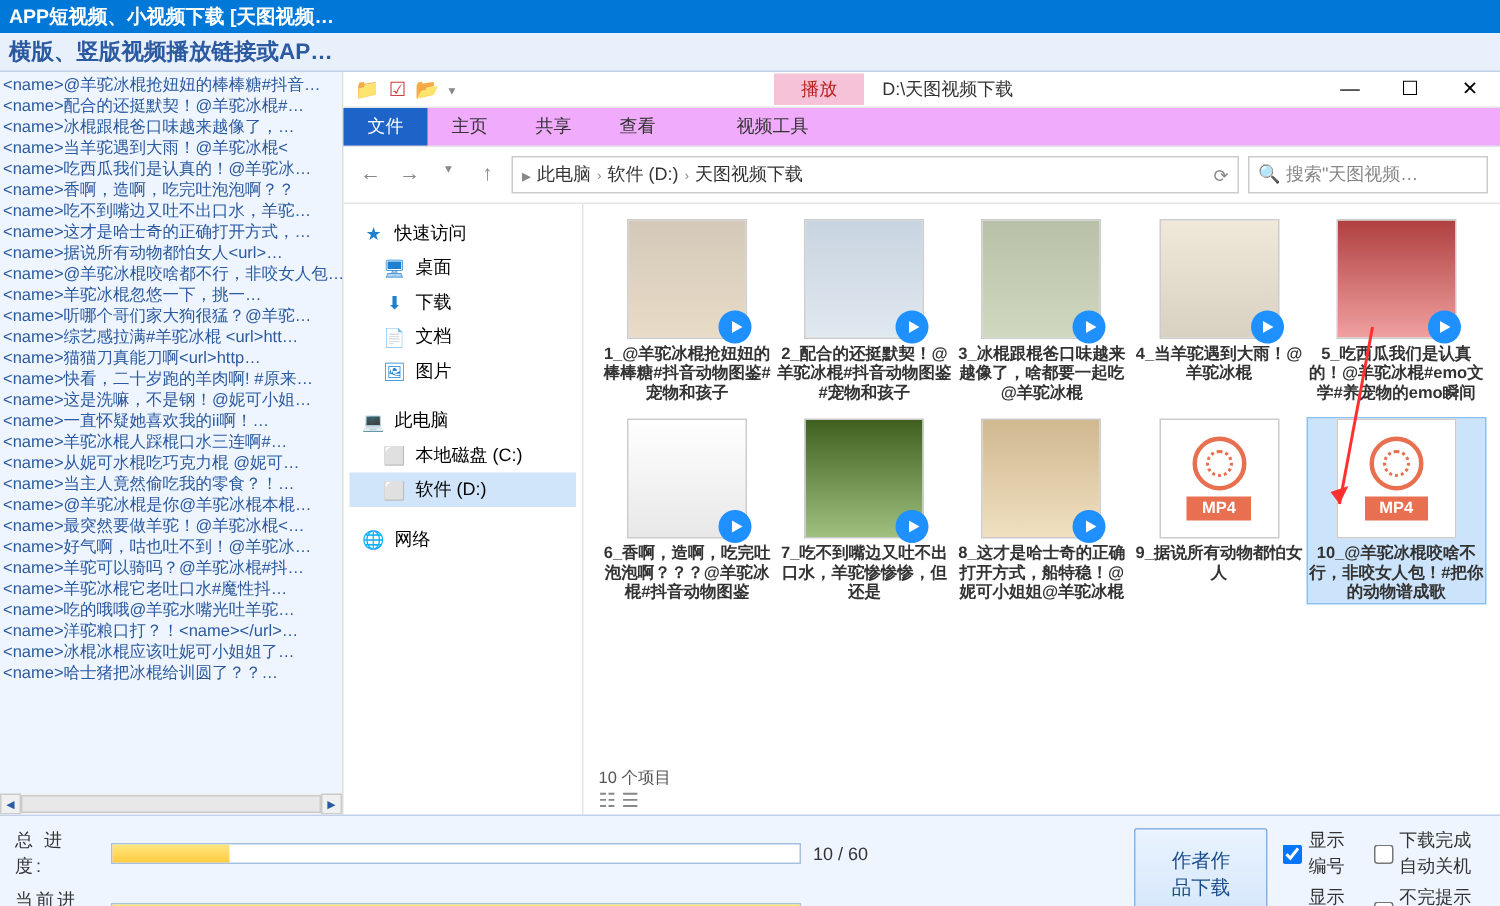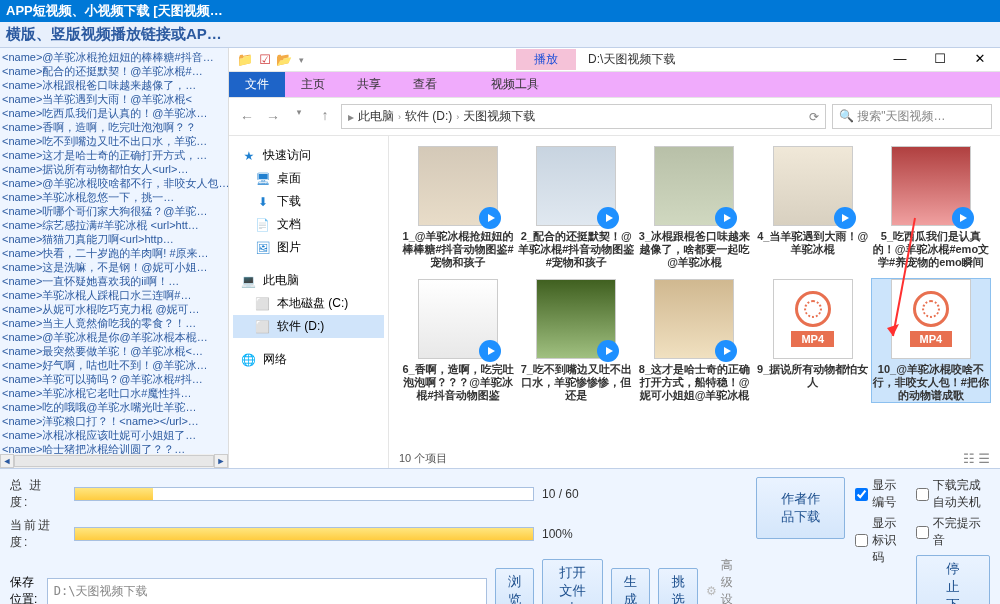--- a/index.html
+++ b/index.html
@@ -1,32 +1,32 @@
 <!DOCTYPE html>
 <html><head>
 <meta charset="utf-8">
 <style>
 * { margin: 0; padding: 0; box-sizing: border-box; font-family: "Microsoft YaHei", sans-serif; }
 body { width: 1000px; height: 604px; overflow: hidden; background: #fff; font-size: 12px; }
 
 .app-title { background: #0078d7; color: #fff; padding: 2px 6px; font-size: 13px; font-weight: bold; }
 .header-blue { background: #e8f0fc; color: #2c5aa0; padding: 3px 6px; font-size: 15px; font-weight: bold; border-bottom: 1px solid #c0d0e8; }
 
-.main-row { display: flex; height: 420px; }
+.main-row { display: flex; height: 495px; }
 .log-panel { width: 228px; background: #eef5ff; overflow: hidden; font-size: 11px; line-height: 14px; color: #2c5aa0; padding: 2px; position: relative; font-family: "SimSun", monospace; }
 .log-panel .line { white-space: nowrap; }
 .log-scroll-x { position: absolute; bottom: 0; left: 0; right: 0; height: 14px; background: #f0f0f0; display: flex; align-items: center; }
 .log-scroll-x .track { flex: 1; height: 12px; background: #e8e8e8; border: 1px solid #ccc; }
 .log-scroll-x .arrow { width: 14px; height: 14px; background: #f0f0f0; border: 1px solid #ccc; text-align: center; font-size: 9px; line-height: 12px; }
 
 .explorer { flex: 1; display: flex; flex-direction: column; border-left: 1px solid #ddd; }
 .exp-titlebar { display: flex; align-items: center; background: #fff; border-bottom: 1px solid #e5e5e5; height: 24px; }
 .exp-titlebar .qat { display: flex; gap: 6px; padding: 0 8px; align-items: center; }
 .exp-titlebar .qat span { font-size: 13px; }
-.exp-titlebar .play-tab { margin-left: auto; background: #f5c2d8; padding: 2px 18px; color: #1d4ed8; font-size: 12px; }
+.exp-titlebar .play-tab { margin-left: auto; background: #f5c2d8; padding: 2px 18px; color: #b91c1c; font-size: 12px; }
 .exp-titlebar .path-simple { margin-left: 12px; color: #333; font-size: 12px; }
 .exp-titlebar .win-btns { margin-left: auto; display: flex; }
 .exp-titlebar .win-btns div { width: 40px; height: 24px; text-align: center; line-height: 22px; font-size: 13px; }
 
 .ribbon-tabs { display: flex; align-items: flex-end; background: #f0abfc; height: 26px; border-bottom: 1px solid #e5e5e5; }
 .ribbon-tabs .file-tab { background: #1e64c8; color: #fff; padding: 4px 16px; font-size: 12px; }
 .ribbon-tabs .tab { padding: 4px 16px; font-size: 12px; color: #333; text-align: center; }
 .ribbon-tabs .tool-tab { margin-left: 24px; padding: 4px 14px; color: #333; }
 
 .addr-row { display: flex; align-items: center; padding: 6px 8px; gap: 6px; border-bottom: 1px solid #e5e5e5; }
@@ -58,21 +58,21 @@
 .thumb.img7 { background: linear-gradient(#406020, #a0c080); }
 .thumb.img8 { background: linear-gradient(#d0b890, #f0e0c0); }
 .thumb.mp4 { background: #fff; display: flex; flex-direction: column; align-items: center; justify-content: center; text-align: center; }
 .thumb.mp4 .reel { width: 36px; height: 36px; border-radius: 50%; border: 3px solid #e87050; position: relative; }
 .thumb.mp4 .reel::before { content: ""; position: absolute; inset: 6px; border: 2px dotted #e87050; border-radius: 50%; }
 .thumb.mp4 .label { background: #e87050; color: #fff; padding: 2px 10px; font-size: 11px; margin-top: 4px; }
 .play-badge { position: absolute; right: -4px; bottom: -4px; width: 22px; height: 22px; background: #1e90ff; border-radius: 50%; display: flex; align-items: center; justify-content: center; }
 .play-badge::before { content: ""; border-left: 7px solid #fff; border-top: 4px solid transparent; border-bottom: 4px solid transparent; margin-left: 2px; }
 .file-name { line-height: 13px; max-height: 52px; overflow: hidden; color: #333; }
 
-.status-row { position: absolute; bottom: 2px; left: 10px; right: 10px; display: flex; justify-content: space-between; font-size: 11px; color: #555; }
+.status-row { position: absolute; bottom: 2px; left: 10px; right: 10px; display: flex; justify-content: space-between; font-size: 11px; color: #555; flex-direction: column; }
 .status-row .view-icons { font-size: 13px; color: #888; }
 
 .arrow-annot { position: absolute; left: 496px; top: 72px; pointer-events: none; }
 
 .bottom-panel { background: #eef5ff; padding: 8px 10px 4px; border-top: 1px solid #c0d0e8; }
 .prog-row { display: flex; align-items: center; margin-bottom: 6px; gap: 8px; font-size: 12px; }
 .prog-row .label { width: 56px; color: #333; letter-spacing: 2px; }
 .prog-bar { flex: 0 0 460px; height: 14px; border: 1px solid #a8c0e0; background: #fff; position: relative; }
 .prog-bar .fill { height: 100%; background: linear-gradient(#ffe680, #ffcc40); }
 .prog-text { width: 100px; color: #333; }

